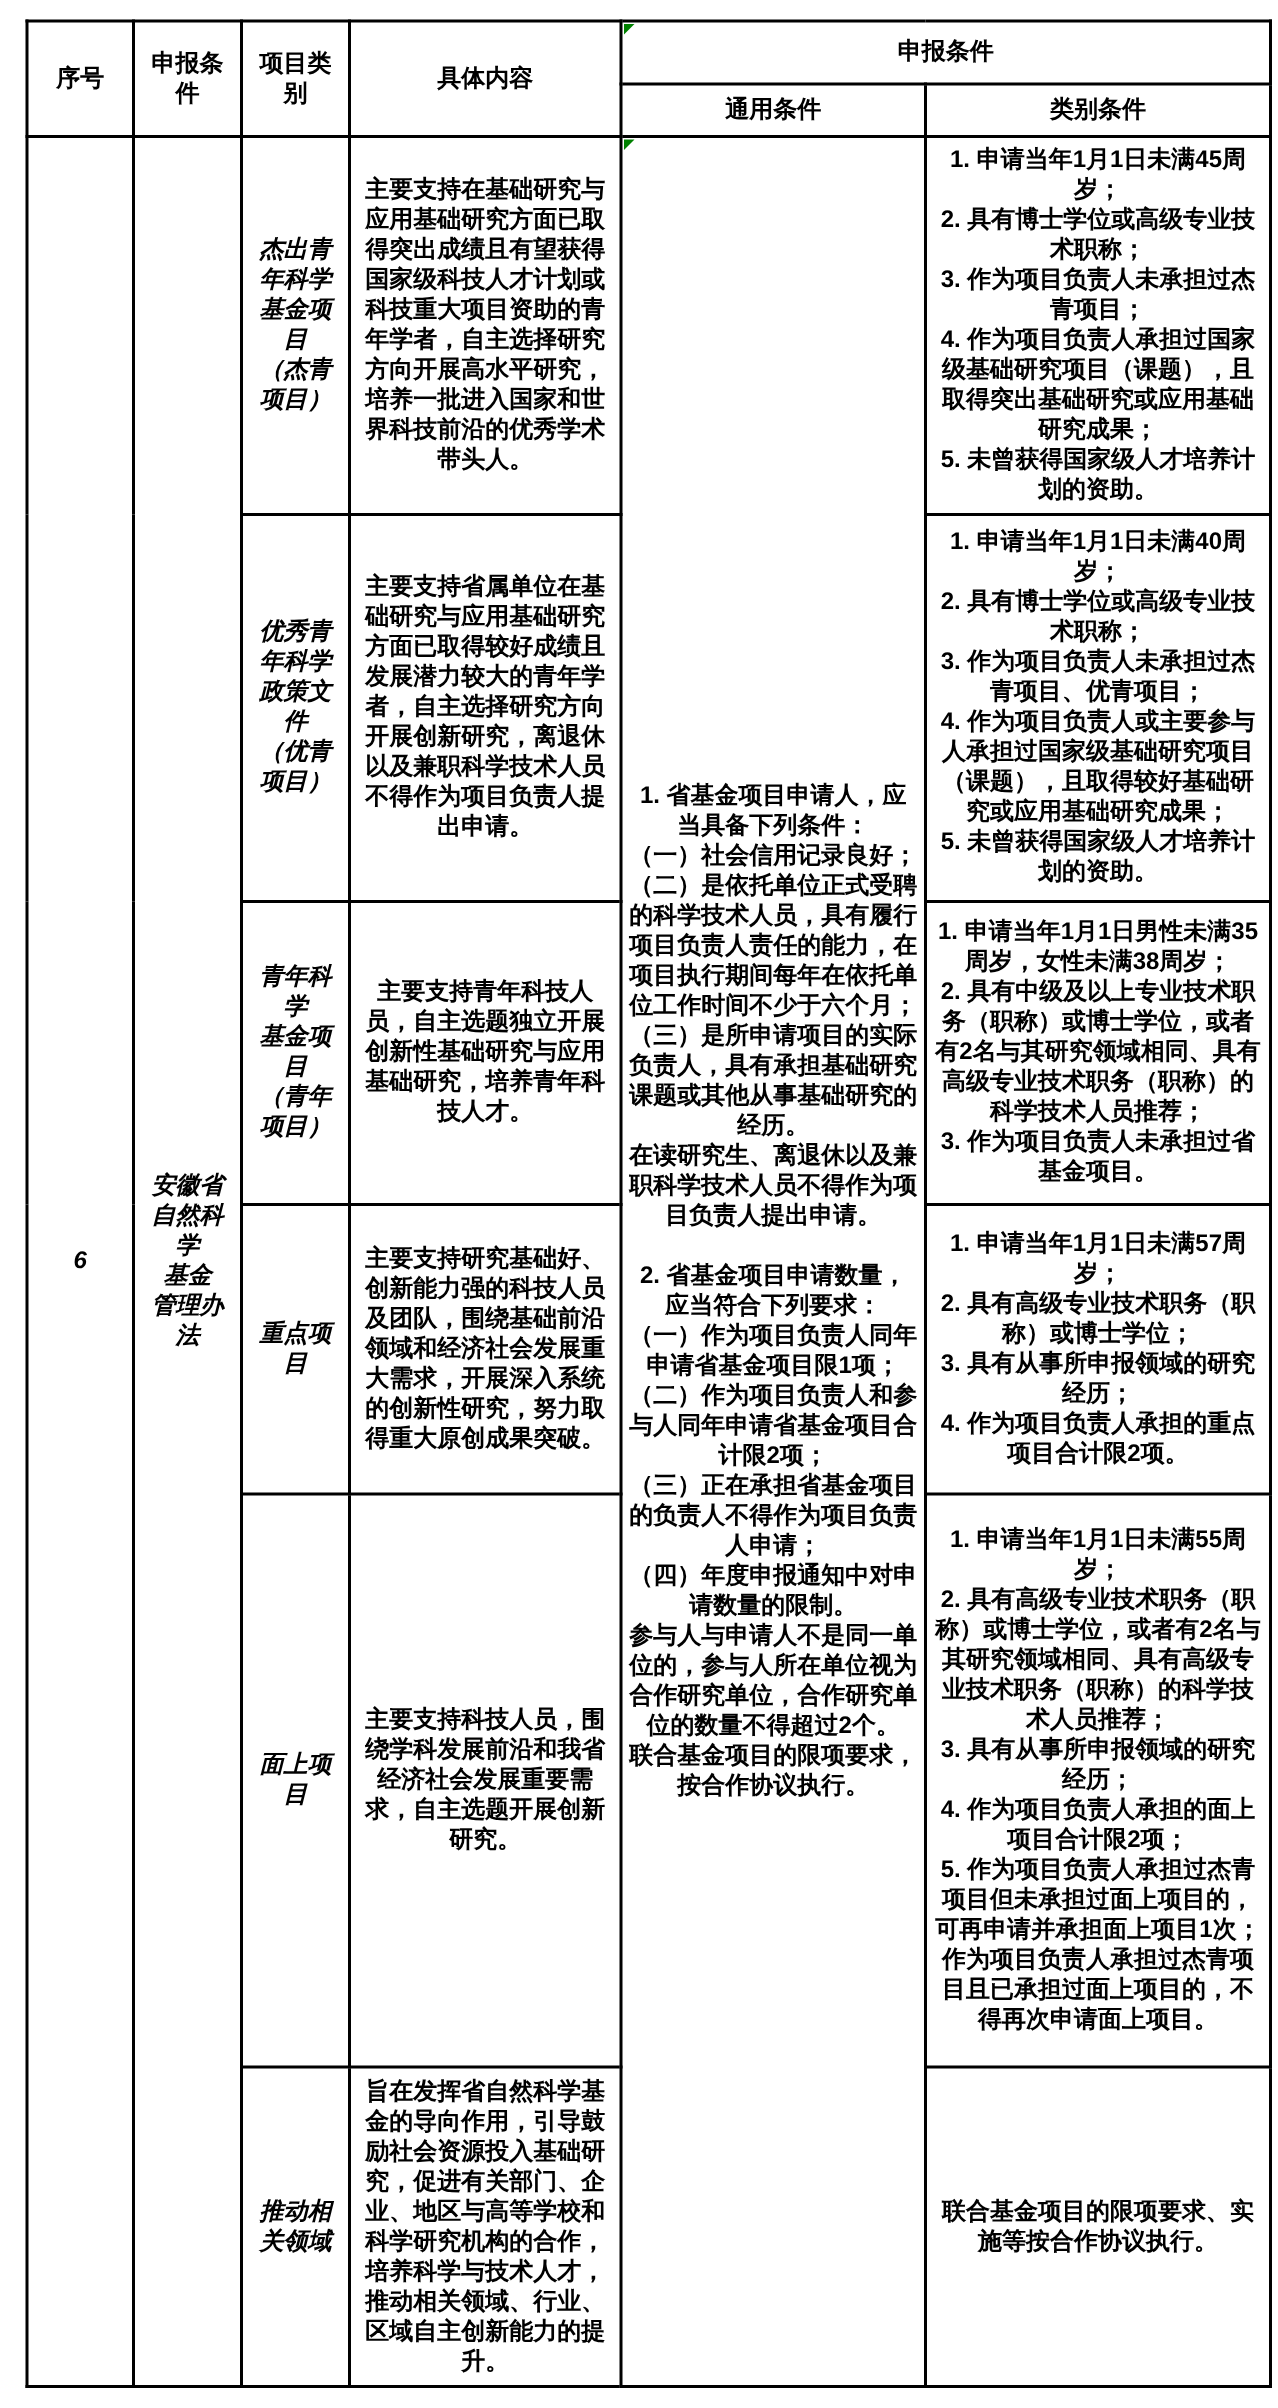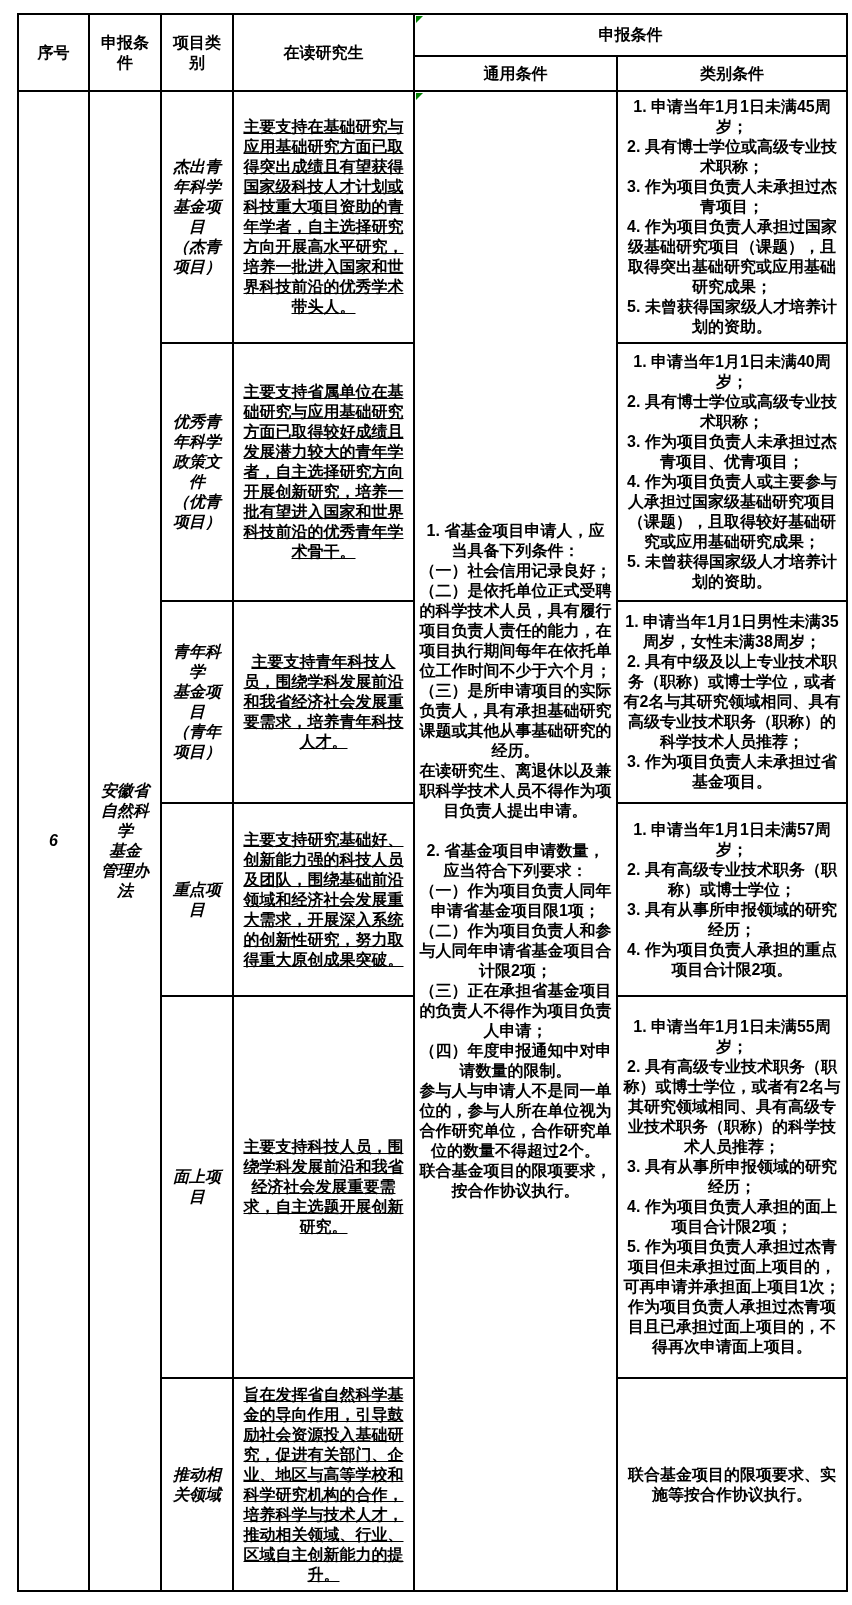--- a/index.html
+++ b/index.html
@@ -27,21 +27,21 @@
     font-size: 16px;
     line-height: 20px;
     text-align: center;
     vertical-align: middle;
     padding: 2px 4px;
     overflow: hidden;
     word-break: break-all;
   }
   .prewrap { white-space: pre-line; }
   td.col-serial, td.col-policy, td.col-category { padding: 2px 2px; font-style: italic; }
-  td.col-content { padding: 2px 6px; text-decoration: underline; }
+  td.col-content { padding: 2px 6px; }
   td.col-general { padding: 2px 4px; }
   td.col-class { padding: 2px 6px; margin-top: 11px; }
   th.hdr { font-size: 16px; }
   .rel { position: relative; }
   .corner-tri {
     position: absolute;
     top: 1px;
     left: 1px;
     width: 0;
     height: 0;
@@ -67,21 +67,21 @@
     <col style="width:72px">
     <col style="width:181px">
     <col style="width:203px">
     <col style="width:230px">
   </colgroup>
   <tbody>
     <tr class="hrow1">
       <th class="hdr" rowspan="2">序号</th>
       <th class="hdr" rowspan="2">申报条件</th>
       <th class="hdr" rowspan="2">项目类别</th>
-      <th class="hdr" rowspan="2">在读研究生</th>
+      <th class="hdr" rowspan="2">具体内容</th>
       <th class="hdr rel" colspan="2">
         <span class="corner-tri"></span>
         <span>申报条件</span>
       </th>
     </tr>
     <tr class="hrow2">
       <th class="hdr">通用条件</th>
       <th class="hdr">类别条件</th>
     </tr>
 
@@ -115,33 +115,33 @@
 2. 具有博士学位或高级专业技术职称；
 3. 作为项目负责人未承担过杰青项目；
 4. 作为项目负责人承担过国家级基础研究项目（课题），且取得突出基础研究或应用基础研究成果；
 5. 未曾获得国家级人才培养计划的资助。</td>
     </tr>
 
     <tr class="r2">
       <td class="col-category prewrap">优秀青年科学
 政策文件
 （优青项目）</td>
-      <td class="col-content prewrap">主要支持省属单位在基础研究与应用基础研究方面已取得较好成绩且发展潜力较大的青年学者，自主选择研究方向开展创新研究，培养一批有望进入国家和世界科技前沿的优秀青年学术骨干。</td>
+      <td class="col-content prewrap">主要支持省属单位在基础研究与应用基础研究方面已取得较好成绩且发展潜力较大的青年学者，自主选择研究方向开展创新研究，离退休以及兼职科学技术人员不得作为项目负责人提出申请。</td>
       <td class="col-class prewrap">1. 申请当年1月1日未满40周岁；
 2. 具有博士学位或高级专业技术职称；
 3. 作为项目负责人未承担过杰青项目、优青项目；
 4. 作为项目负责人或主要参与人承担过国家级基础研究项目（课题），且取得较好基础研究或应用基础研究成果；
 5. 未曾获得国家级人才培养计划的资助。</td>
     </tr>
 
     <tr class="r3">
       <td class="col-category prewrap">青年科学
 基金项目
 （青年项目）</td>
-      <td class="col-content prewrap">主要支持青年科技人员，围绕学科发展前沿和我省经济社会发展重要需求，培养青年科技人才。</td>
+      <td class="col-content prewrap">主要支持青年科技人员，自主选题独立开展创新性基础研究与应用基础研究，培养青年科技人才。</td>
       <td class="col-class prewrap">1. 申请当年1月1日男性未满35周岁，女性未满38周岁；
 2. 具有中级及以上专业技术职务（职称）或博士学位，或者有2名与其研究领域相同、具有高级专业技术职务（职称）的科学技术人员推荐；
 3. 作为项目负责人未承担过省基金项目。</td>
     </tr>
 
     <tr class="r4">
       <td class="col-category prewrap">重点项目</td>
       <td class="col-content prewrap">主要支持研究基础好、创新能力强的科技人员及团队，围绕基础前沿领域和经济社会发展重大需求，开展深入系统的创新性研究，努力取得重大原创成果突破。</td>
       <td class="col-class prewrap">1. 申请当年1月1日未满57周岁；
 2. 具有高级专业技术职务（职称）或博士学位；

